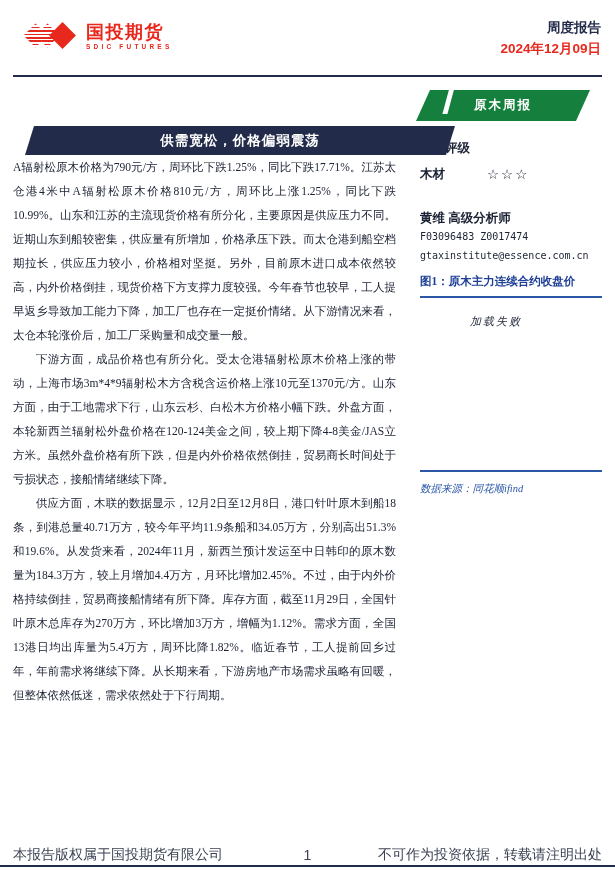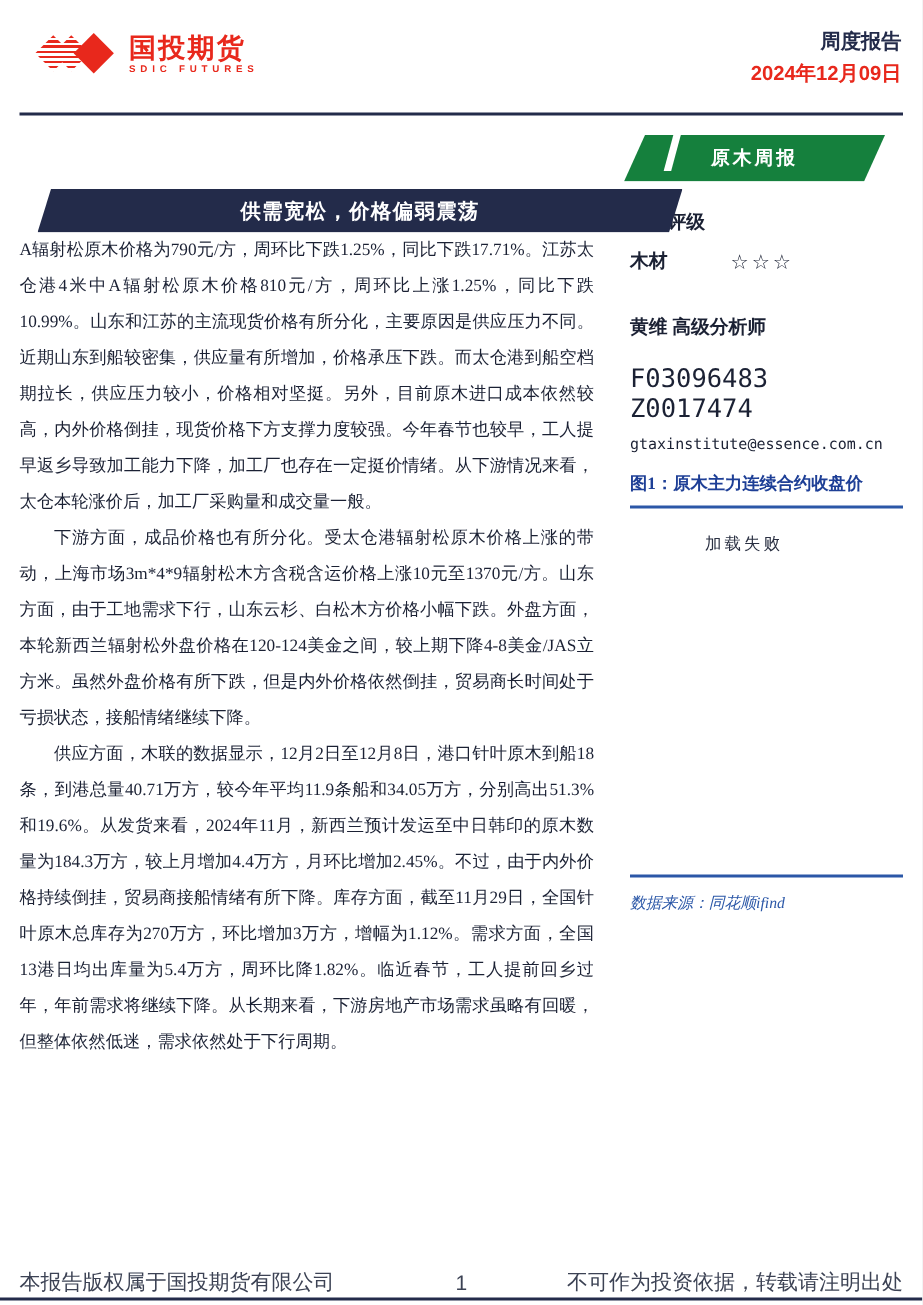--- a/index.html
+++ b/index.html
@@ -47,26 +47,26 @@
   .article p { font-size:11.5px; line-height:24px; text-indent:2em;
     text-align:justify; color:#1b2134; }
   
   .sidebar { position:absolute; left:420px; top:140px; width:182px;
     color:#1b2134; font-family:"Liberation Serif","DejaVu Serif",serif; }
   .rating-label { font-weight:bold; font-size:12.5px; }
   .rating-row { display:flex; margin-top:9px; font-size:12.5px; }
   .rating-item { font-weight:bold; }
   .rating-stars { margin-left:42px; font-size:13.5px; letter-spacing:2px; color:#1b2134; }
   .analyst-name { font-weight:bold; font-size:12.5px; margin-top:27px; }
-  .analyst-ids { margin-top:16px; font-family:"DejaVu Sans Mono",monospace; font-size:17px; }
+  .analyst-ids { margin-top:4px; font-family:"DejaVu Sans Mono",monospace; font-size:10px; }
   .phone { margin-top:23px; font-family:"DejaVu Sans Mono",monospace; font-size:11px; }
   .email { margin-top:8px; font-family:"DejaVu Sans Mono",monospace; font-size:10px; }
   .figure-title { margin-top:13px; font-weight:bold; font-size:11.5px; color:#1e3f96; }
   .figure-rule-top { margin-top:7px; height:2px; background:#2b57a7; }
-  .figure-area { position:relative; height:244px; }
+  .figure-area { position:relative; height:172px;font-style:italic; }
   .figure-placeholder { position:absolute; top:16px; left:0; right:30px;
     text-align:center; font-size:11px; color:#2a3042; letter-spacing:2px; }
   .figure-rule-bottom { height:2px; background:#2b57a7; }
   .figure-source { margin-top:10px; font-style:italic; color:#2b57a7; font-size:10.5px; }
   
   .footer { position:absolute; left:13px; width:589px; top:846px;
     display:flex; justify-content:space-between; align-items:center;
     font-family:"Liberation Sans",sans-serif; font-size:14px; color:#3c4254; }
   .footer-page { position:absolute; left:0; right:0; text-align:center; }
   .footer-left, .footer-right { position:relative; z-index:1; background:transparent; }

